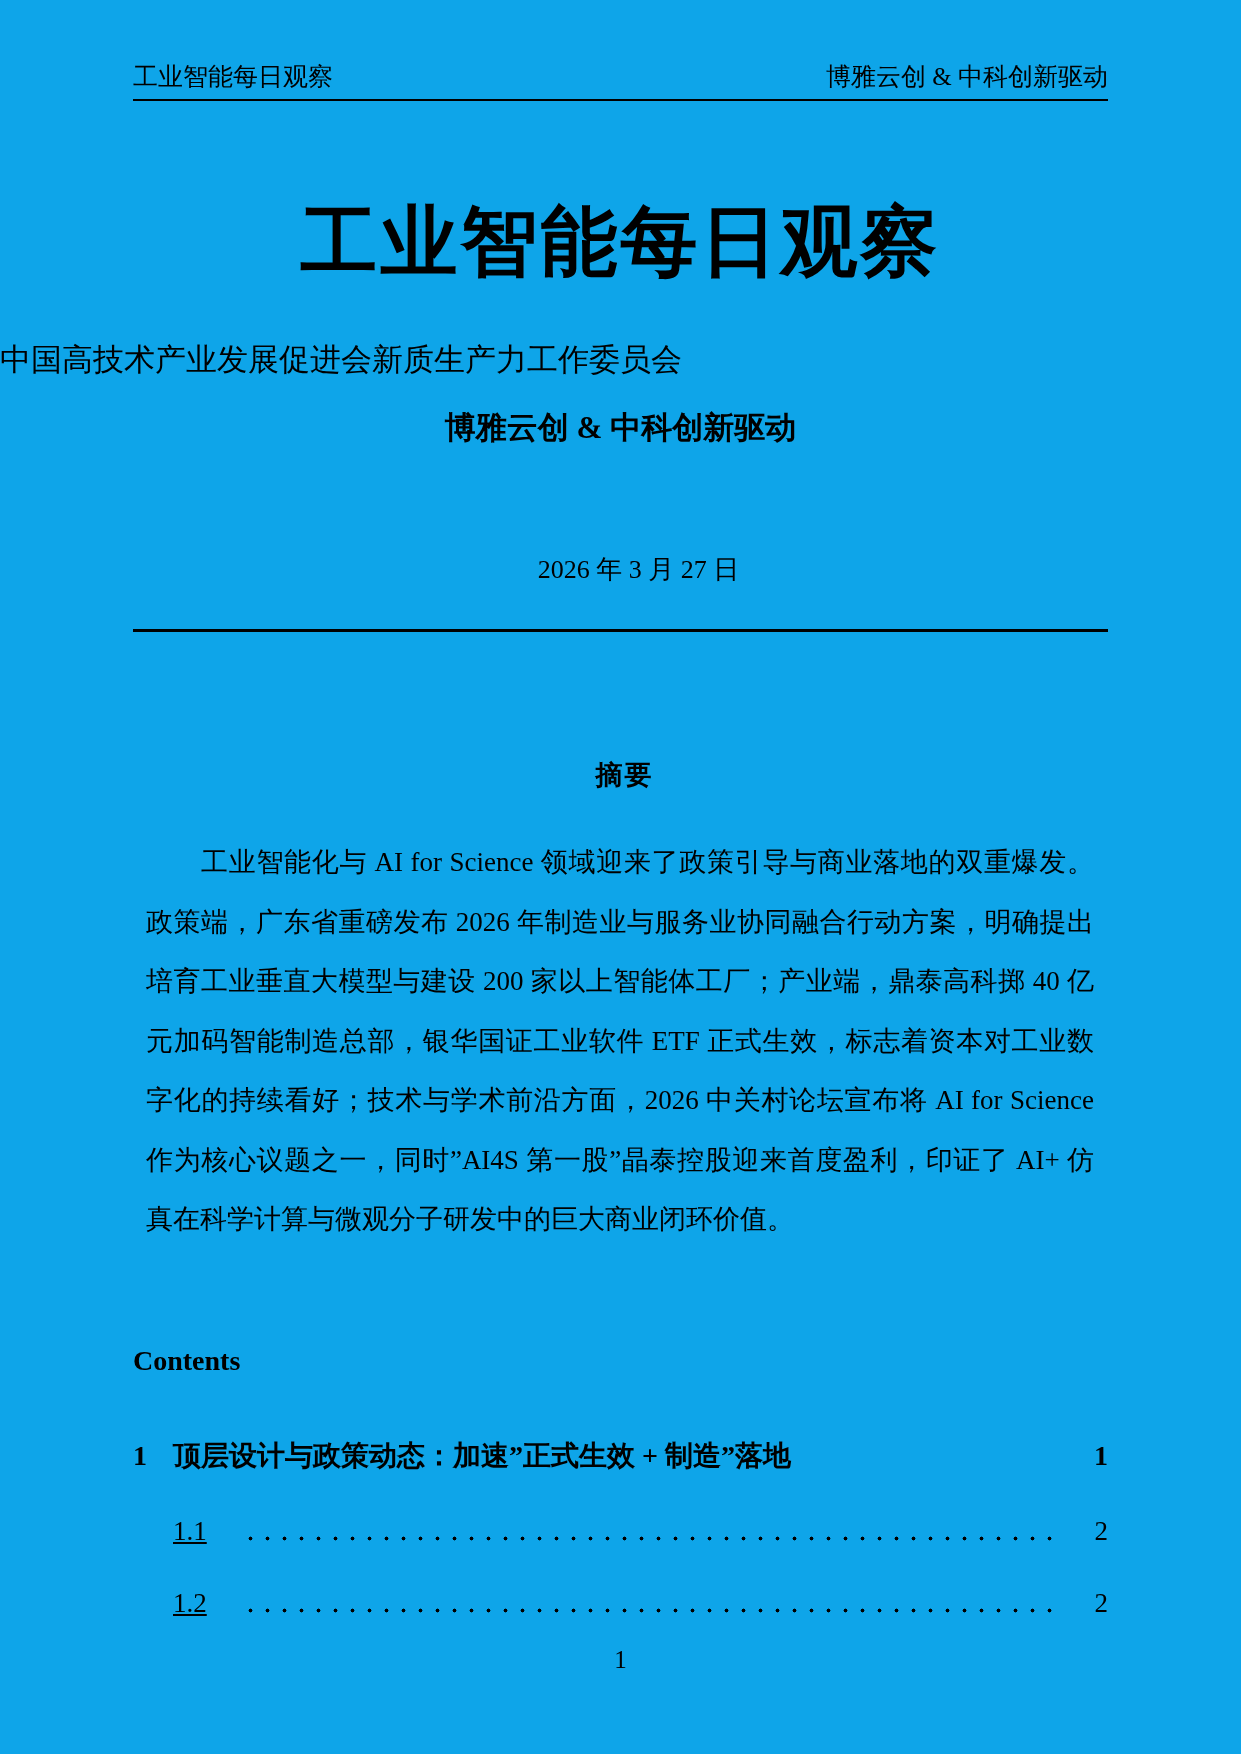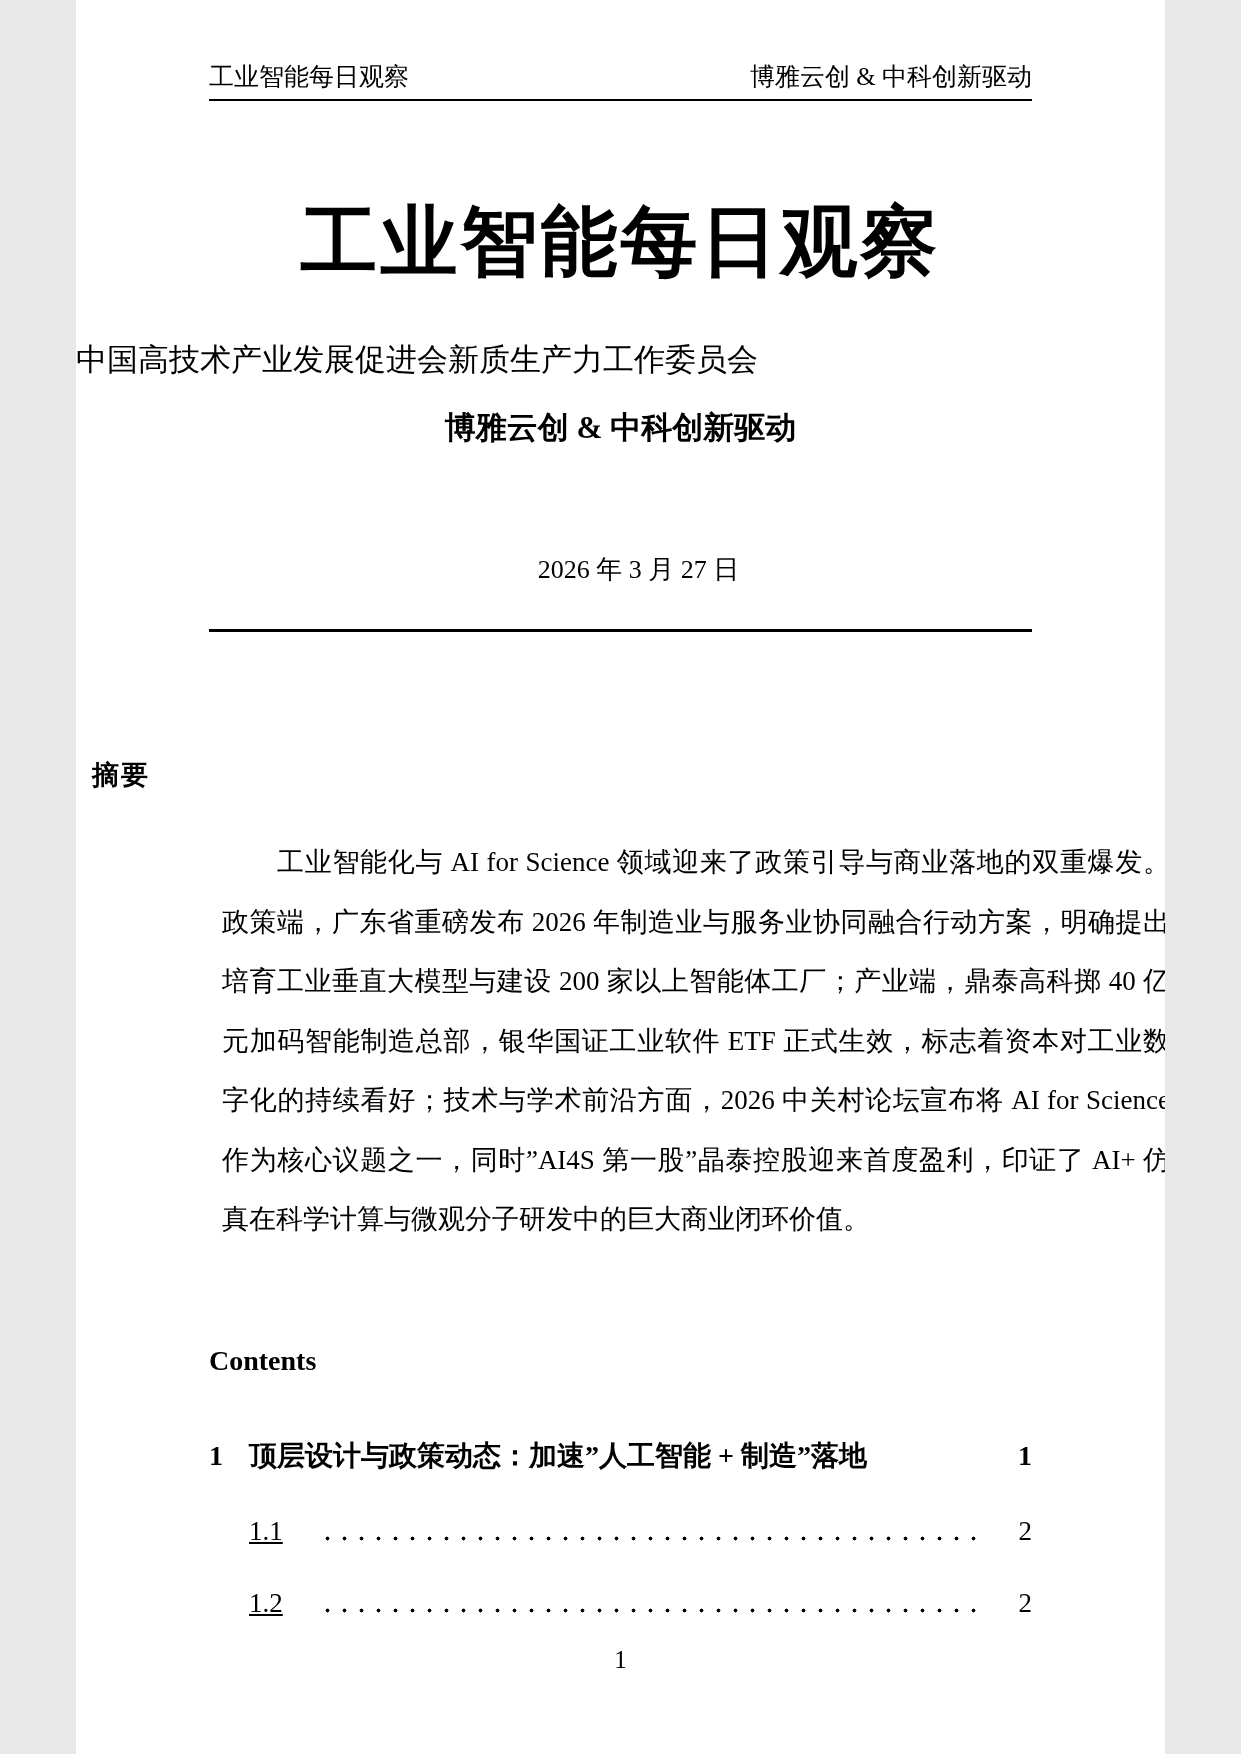--- a/index.html
+++ b/index.html
@@ -1,21 +1,21 @@
 <!DOCTYPE html>
 <html><head>
 <meta charset="utf-8">
 <style>
   html, body { margin: 0; padding: 0; background: #e8e8e8; }
   .page {
     position: relative;
-    width: 1089px;
+    width: 1241px;
     height: 1754px;
     margin: 0 auto;
-    background: #ffffff;
+    background: #0ea5e9;
     color: #000000;
     font-family: "Liberation Serif", "DejaVu Serif", serif;
     overflow: hidden;
   }
   .abs { position: absolute; }
 
   .header-row {
     left: 133px; right: 133px; top: 62px;
     display: flex; justify-content: space-between;
     font-size: 25px; line-height: 1.2;
@@ -42,22 +42,22 @@
   .doc-date {
     left: 0; right: 0; top: 553px;
     text-align: center; font-size: 26px; line-height: 1.3; padding-left: 36px;
   }
   .mid-rule {
     left: 133px; right: 133px; top: 629px;
     height: 3px; background: #000;
   }
 
   .abstract-heading {
-    left: 16px; right: 0; top: 757px;
-    font-size: 27px; font-weight: 700; letter-spacing: 2px;
+    left: 8px; right: 0; top: 757px;
+    text-align: center; font-size: 27px; font-weight: 700; letter-spacing: 2px;
   }
   .abstract-text {
     left: 146px; width: 948px; top: 833px;
     margin: 0;
     font-size: 27px; line-height: 59.5px;
     text-align: justify; text-indent: 55px;
   }
 
   .toc-heading {
     left: 133px; top: 1344px;
@@ -110,21 +110,21 @@
   <div class="abs mid-rule"></div>
 
   <div class="abs abstract-heading">摘要</div>
   <p class="abs abstract-text">工业智能化与 AI for Science 领域迎来了政策引导与商业落地的双重爆发。政策端，广东省重磅发布 2026 年制造业与服务业协同融合行动方案，明确提出培育工业垂直大模型与建设 200 家以上智能体工厂；产业端，鼎泰高科掷 40 亿元加码智能制造总部，银华国证工业软件 ETF 正式生效，标志着资本对工业数字化的持续看好；技术与学术前沿方面，2026 中关村论坛宣布将 AI for Science 作为核心议题之一，同时”AI4S 第一股”晶泰控股迎来首度盈利，印证了 AI+ 仿真在科学计算与微观分子研发中的巨大商业闭环价值。</p>
 
   <h2 class="abs toc-heading">Contents</h2>
 
   <div class="abs toc">
     <div class="toc-row level1">
       <span class="toc-num-1">1</span>
-      <span class="toc-title">顶层设计与政策动态：加速”人工智能 + 制造”落地</span>
+      <span class="toc-title">顶层设计与政策动态：加速”正式生效 + 制造”落地</span>
       <span class="toc-spacer"></span>
       <span class="toc-page">1</span>
     </div>
     <div class="toc-row level2">
       <span class="toc-num-2">1.1</span>
       <span class="toc-leader"></span>
       <span class="toc-page">2</span>
     </div>
     <div class="toc-row level2">
       <span class="toc-num-2">1.2</span>

